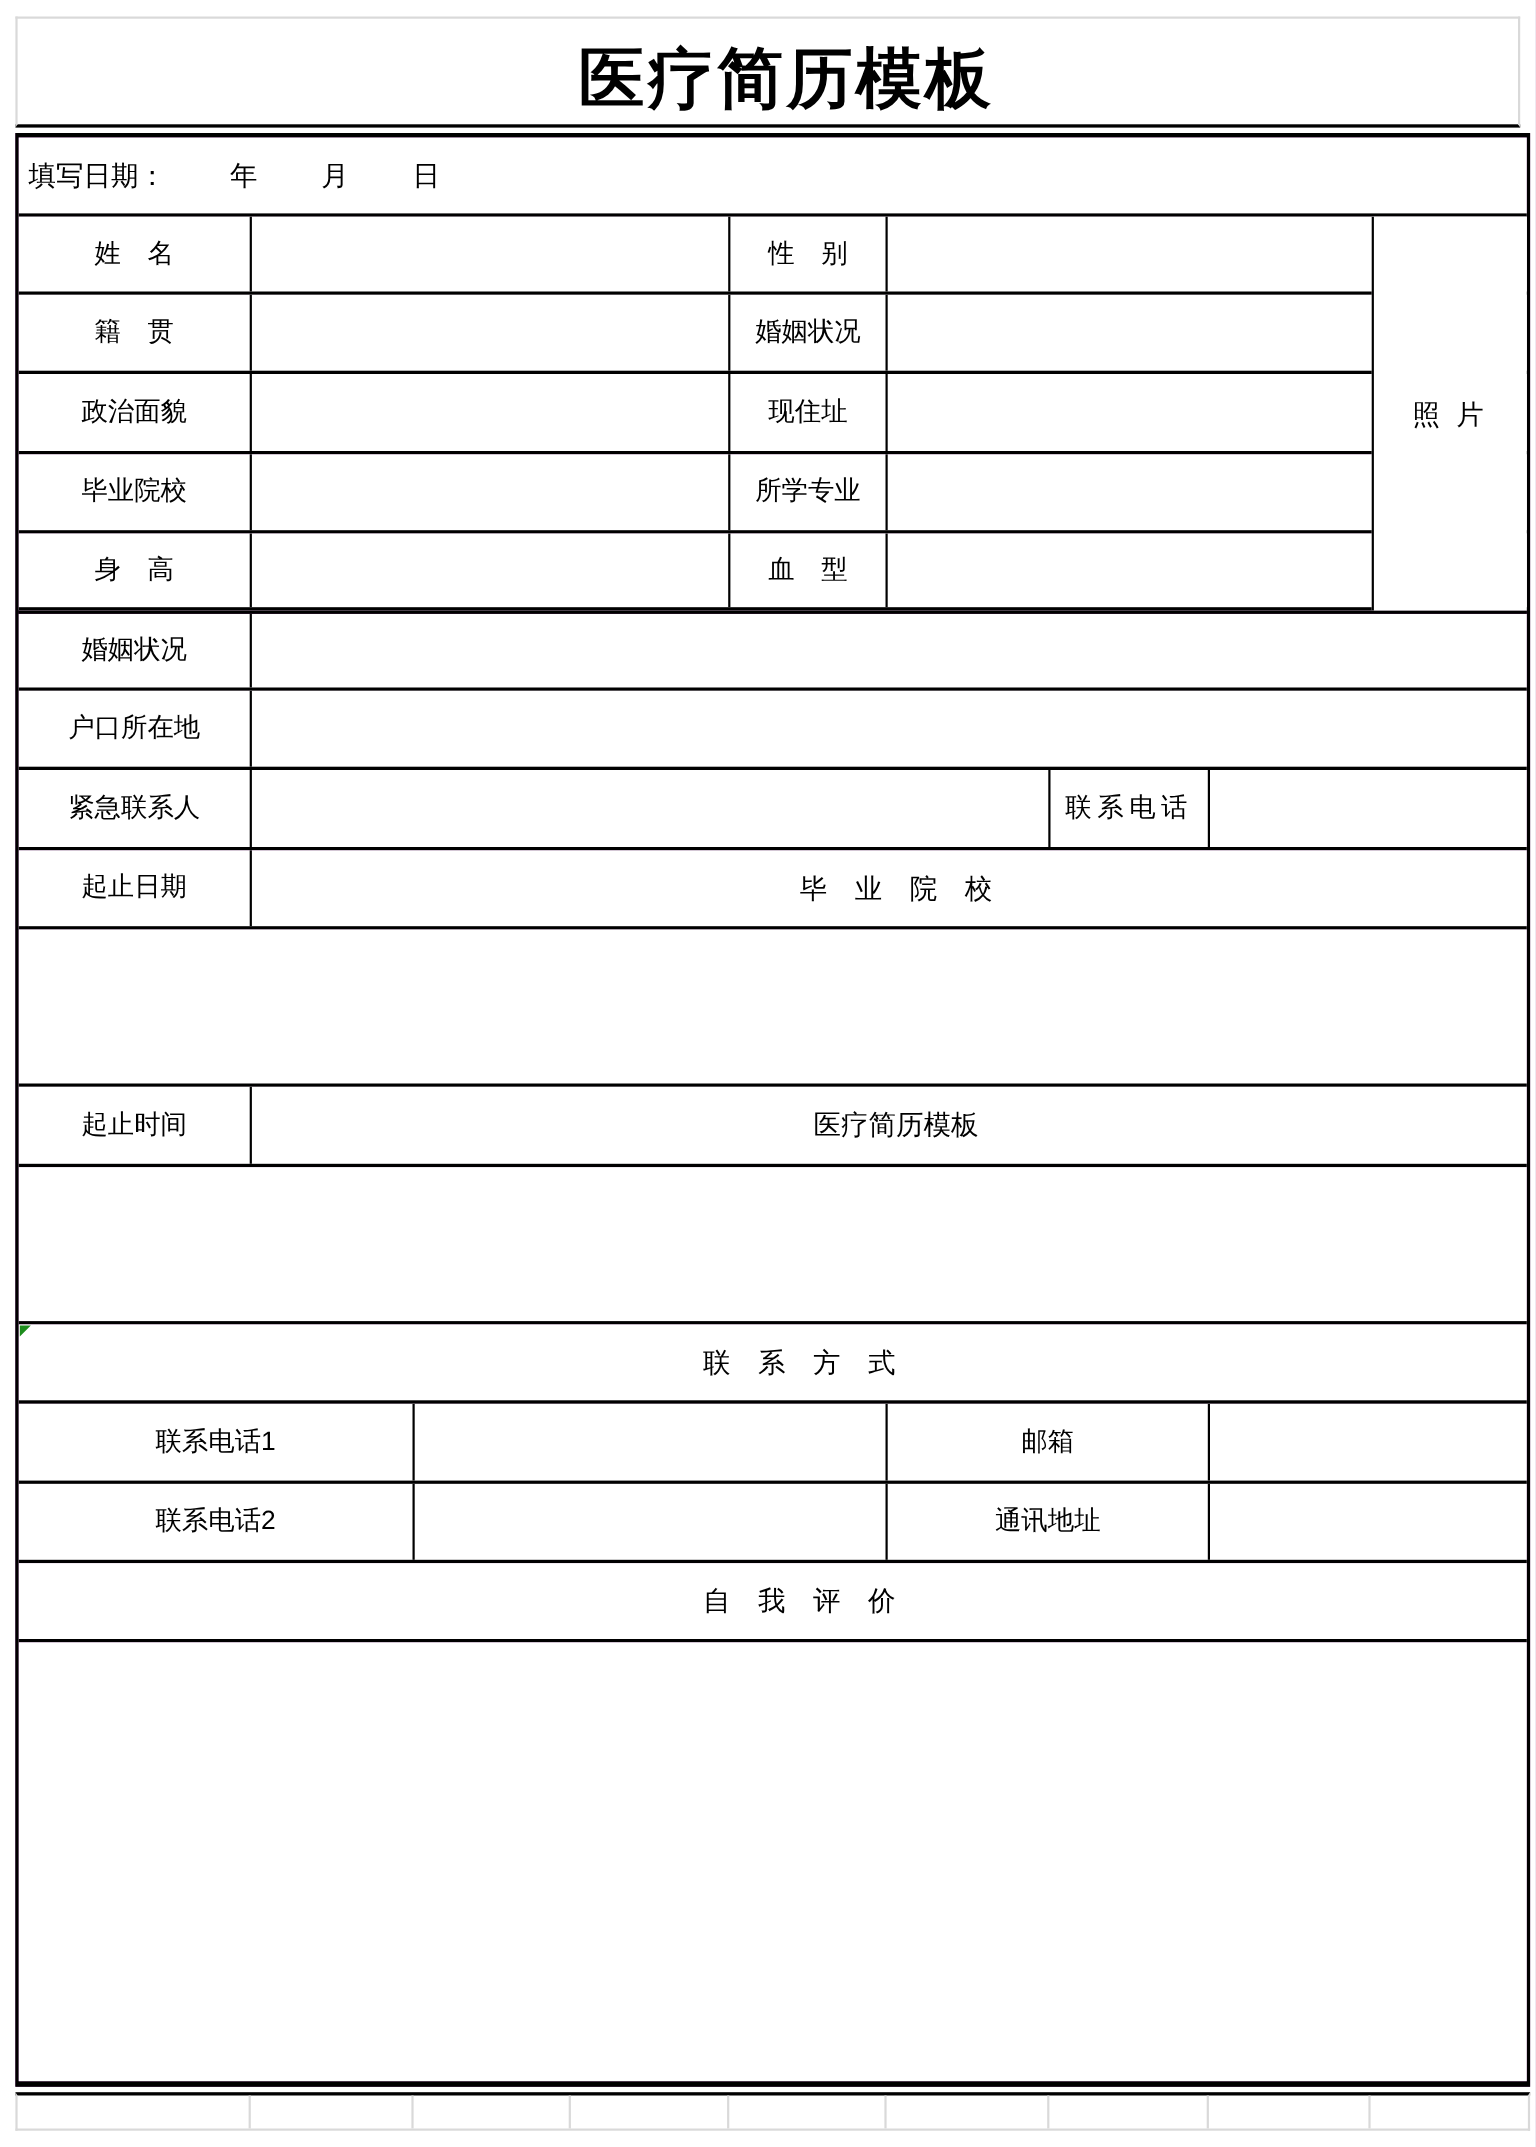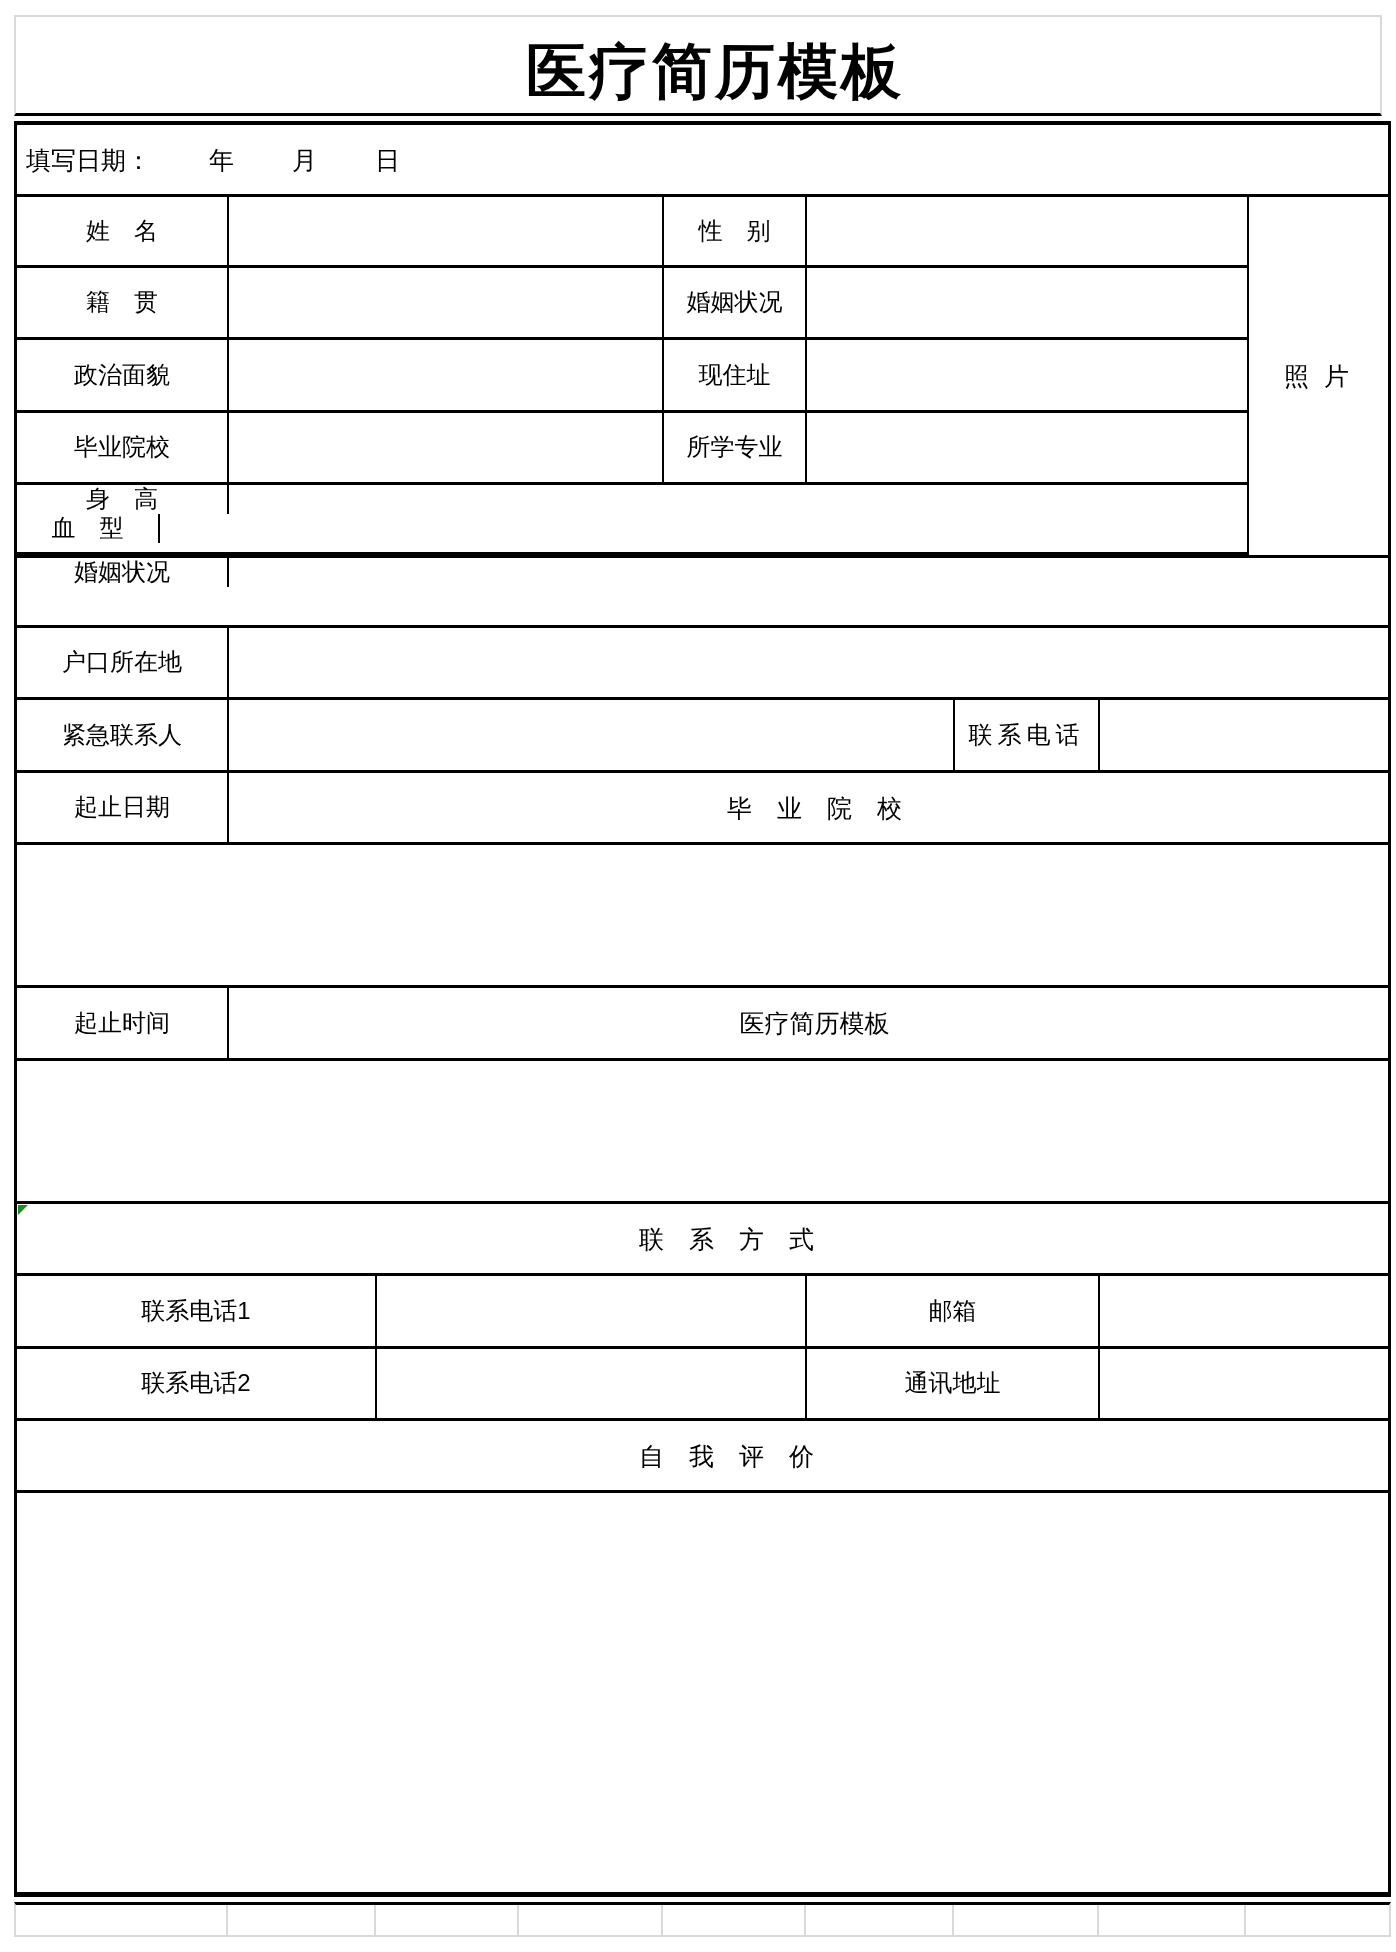--- a/index.html
+++ b/index.html
@@ -23,21 +23,21 @@
         justify-content:center;font-size:24px;line-height:1.2;overflow:hidden;}
   .cell.lastc{border-right:none;}
   .cell.value{justify-content:flex-start;}
   .hdr{font-size:25px;}
   
   .wA{width:212px;text-align:center;}  .wBD{width:435px;} .wE{width:143px;} .wFH{width:440px;}
   .wBI{flex:1;padding-left:12px;}      .wBF{width:726px;} .wG{width:145px;} .wHI{flex:1;}
   .wAB{width:360px;} .wCE{width:430px;} .wFG{width:293px;}
   .full{flex:1;padding-left:48px;}
   
-  .h70{height:70px;flex-direction:column;} .h71{height:71px;} .h72{height:72px;} .h73{height:73px;}
+  .h70{height:70px;} .h71{height:71px;} .h72{height:72px;} .h73{height:73px;}
   .h143{height:143px;} .h399{height:399px;}
 
   
   .date-cell{justify-content:flex-start;padding-left:9px;font-size:25px;}
   .date-unit{margin-left:58px;}
 
   
   .basic-block{position:relative;border-bottom:3px solid #000;}
   .basic-block .row:last-child{border-bottom:none;}
   .photo-cell{position:absolute;top:0;right:0;bottom:0;width:141px;background:#fff;

